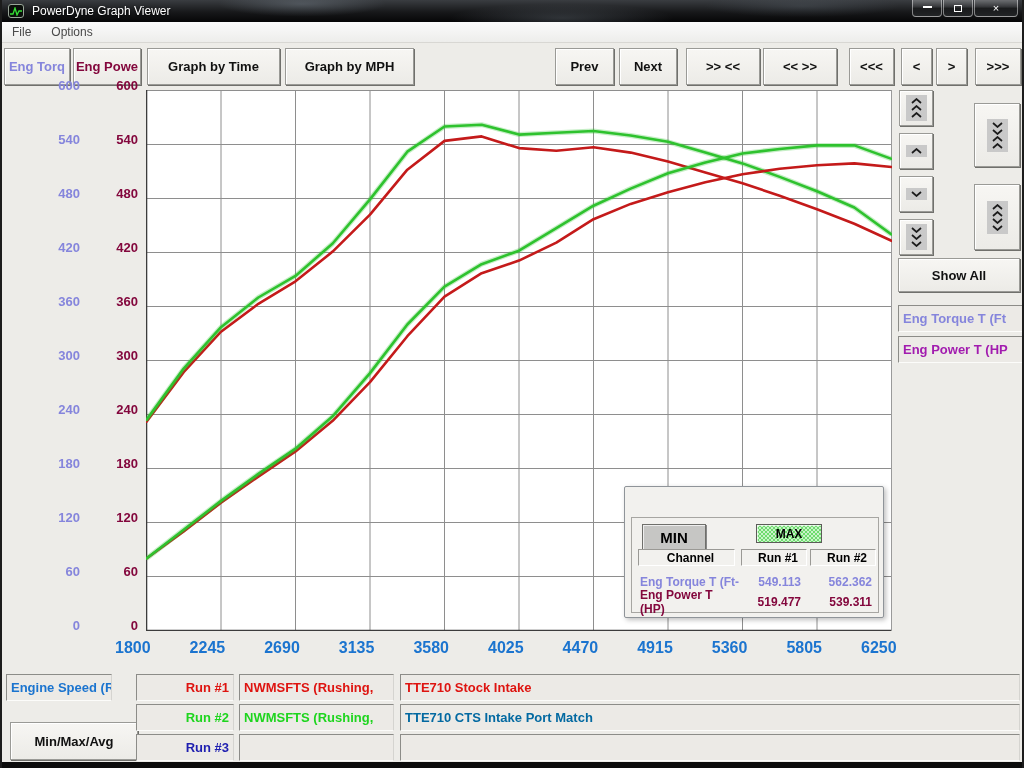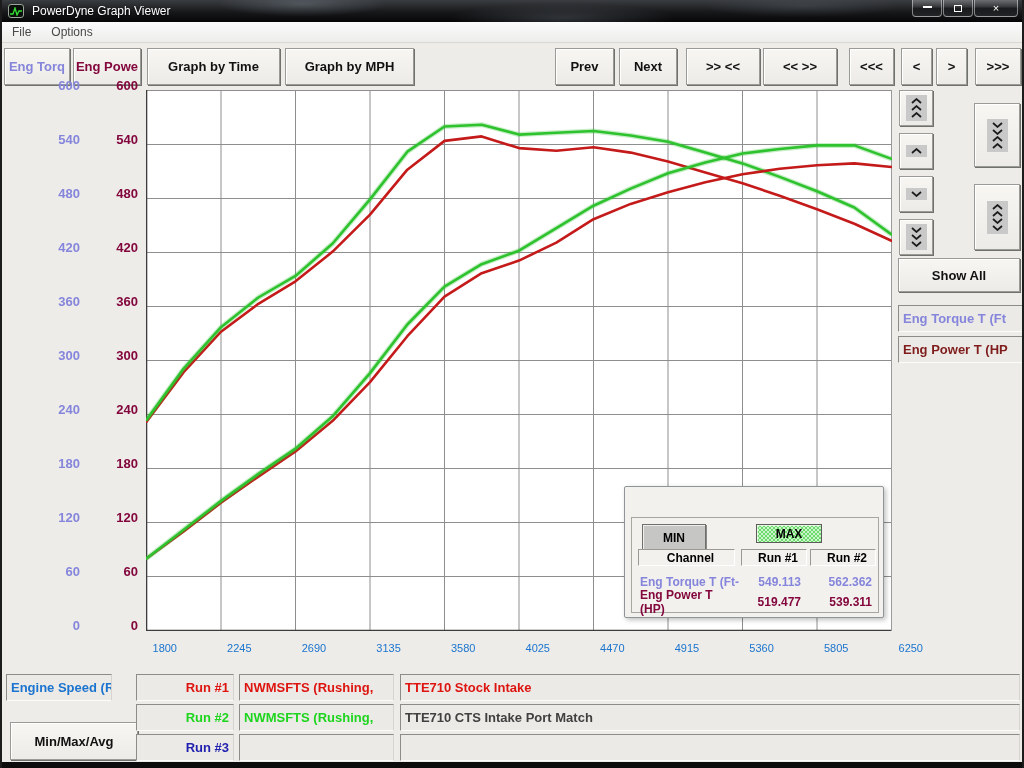--- a/index.html
+++ b/index.html
@@ -54,22 +54,22 @@
     background:linear-gradient(#f7f6f3,#ecebe7);
     border:1px solid #9a9a96;
     box-shadow:1px 1px 0 #70706c, inset 1px 1px 0 #ffffff;
     display:flex; align-items:center; justify-content:center;
     font-size:13px; font-weight:bold; color:#111;
     white-space:nowrap;
   }
   
   .ylab { position:absolute; width:48px; height:16px; line-height:16px; text-align:right;
           font-size:13px; font-weight:bold; }
-  .xlab { position:absolute; width:62px; height:16px; line-height:16px; text-align:right;
-          font-size:11px; font-weight:normal; }
+  .xlab { position:absolute; width:62px; height:16px; line-height:16px; text-align:left;
+          font-size:16px; font-weight:bold; }
   
   #plot {
     position:absolute; left:144px; top:90px; width:746px; height:541px;
     background:#fff;
   }
   
   .chev-pad { background:#c9c9c9; display:flex; flex-direction:column;
               align-items:center; justify-content:center; gap:1px; padding:3px 5px; }
   .sunkbox {
     position:absolute; background:#eceae6;
@@ -100,21 +100,21 @@
   .mmbtn .rest2 { width:8px; height:8px; border:1px solid #444; }
   .mmbtn .x2 { font-family:"DejaVu Serif", serif; font-weight:bold; font-size:13px; line-height:1; }
   #mmbody {
     position:absolute; left:6px; top:30px; width:248px; height:96px;
     border:1px solid #a7a6a2; background:#f2f1ee;
   }
   .mm-minbtn {
     position:absolute; left:10px; top:6px; width:64px; height:27px;
     background:#c6c6c4; border:1px solid #6f6f6b;
     box-shadow:inset 1px 1px 0 #eee, 1px 1px 0 #888;
-    font-size:12px; font-weight:bold; display:flex; align-items:center; justify-content:center;
+    font-size:15px; font-weight:bold; display:flex; align-items:center; justify-content:center;
   }
   .mm-maxbtn {
     position:absolute; left:124px; top:6px; width:66px; height:19px;
     border:1px solid #5c5c58; box-shadow:inset 1px 1px 0 rgba(255,255,255,.7);
     background-color:#c9f3c9;
     background-image:
       linear-gradient(45deg,#6ddc6d 25%,transparent 25%,transparent 75%,#6ddc6d 75%),
       linear-gradient(45deg,#6ddc6d 25%,transparent 25%,transparent 75%,#6ddc6d 75%);
     background-size:4px 4px; background-position:0 0,2px 2px;
     font-size:12px; font-weight:bold; display:flex; align-items:center; justify-content:center;
@@ -298,21 +298,21 @@
         <svg width="11" height="6">
           <polyline points="1,1 5.5,5 10,1" fill="none" stroke="#1c1c1c" stroke-width="1.7"></polyline>
         </svg>
         <svg width="11" height="6">
           <polyline points="1,1 5.5,5 10,1" fill="none" stroke="#1c1c1c" stroke-width="1.7"></polyline>
         </svg>
       </div>
     </div>
     <div class="btn3d" style="left: 896px; top: 258px; width: 122px; height: 34px; position: absolute;">Show All</div>
     <div class="sunkbox" style="left: 896px; top: 297px; width: 126px; height: 27px; position: absolute; color: rgb(133, 133, 220);">Eng Torque T (Ft</div>
-    <div class="sunkbox" style="left: 896px; top: 328px; width: 126px; height: 27px; position: absolute; color: #7f1d1d;">Eng Power T (HP</div>
+    <div class="sunkbox" style="left: 896px; top: 328px; width: 126px; height: 27px; position: absolute; color: #a21caf;">Eng Power T (HP</div>
   </div>
 <div id="xaxis">
     <div class="xlab" style="left: 113px; top: 640px; position: absolute; color: rgb(27, 116, 207);">1800</div>
     <div class="xlab" style="left: 187.6px; top: 640px; position: absolute; color: rgb(27, 116, 207);">2245</div>
     <div class="xlab" style="left: 262.2px; top: 640px; position: absolute; color: rgb(27, 116, 207);">2690</div>
     <div class="xlab" style="left: 336.8px; top: 640px; position: absolute; color: rgb(27, 116, 207);">3135</div>
     <div class="xlab" style="left: 411.4px; top: 640px; position: absolute; color: rgb(27, 116, 207);">3580</div>
     <div class="xlab" style="left: 486px; top: 640px; position: absolute; color: rgb(27, 116, 207);">4025</div>
     <div class="xlab" style="left: 560.6px; top: 640px; position: absolute; color: rgb(27, 116, 207);">4470</div>
     <div class="xlab" style="left: 635.2px; top: 640px; position: absolute; color: rgb(27, 116, 207);">4915</div>
@@ -321,21 +321,21 @@
     <div class="xlab" style="left: 859px; top: 640px; position: absolute; color: rgb(27, 116, 207);">6250</div>
   </div>
 <div id="bottompanel">
     <div class="sunkbox" style="left: 4px; top: 666px; width: 106px; height: 27px; position: absolute; color: rgb(27, 116, 207);">Engine Speed (RI</div>
     <div class="btn3d" style="left: 8px; top: 722px; width: 128px; height: 38px; position: absolute;">Min/Max/Avg</div>
     <div class="sunkbox runlab" style="left: 134px; top: 666px; width: 98px; height: 27px; position: absolute; color: rgb(222, 20, 16); justify-content: flex-end;">Run #1</div>
     <div class="sunkbox" style="left: 237px; top: 666px; width: 155px; height: 27px; position: absolute; color: rgb(222, 20, 16);">NWMSFTS (Rushing,</div>
     <div class="sunkbox" style="left: 398px; top: 666px; width: 620px; height: 27px; position: absolute; color: rgb(222, 20, 16);">TTE710 Stock Intake</div>
     <div class="sunkbox runlab" style="left: 134px; top: 696px; width: 98px; height: 27px; position: absolute; color: rgb(30, 213, 30); justify-content: flex-end;">Run #2</div>
     <div class="sunkbox" style="left: 237px; top: 696px; width: 155px; height: 27px; position: absolute; color: rgb(30, 213, 30);">NWMSFTS (Rushing,</div>
-    <div class="sunkbox" style="left: 398px; top: 696px; width: 620px; height: 27px; position: absolute; color: #404040;">TTE710 CTS Intake Port Match</div>
+    <div class="sunkbox" style="left: 398px; top: 696px; width: 620px; height: 27px; position: absolute; color: #0369a1;">TTE710 CTS Intake Port Match</div>
     <div class="sunkbox runlab" style="left: 134px; top: 726px; width: 98px; height: 27px; position: absolute; color: rgb(31, 31, 176); justify-content: flex-end;">Run #3</div>
     <div class="sunkbox" style="left: 237px; top: 726px; width: 155px; height: 27px; position: absolute; color: rgb(31, 31, 176);"></div>
     <div class="sunkbox" style="left: 398px; top: 726px; width: 620px; height: 27px; position: absolute; color: rgb(31, 31, 176);"></div>
   </div>
 
 <div id="mmwin">
   <div id="mmbody">
     <div class="mm-minbtn">MIN</div>
     <div class="mm-maxbtn">MAX</div>
   <div class="mm-head" style="left: 6px; top: 31px; width: 97px; height: 17px; position: absolute;">Channel</div>

